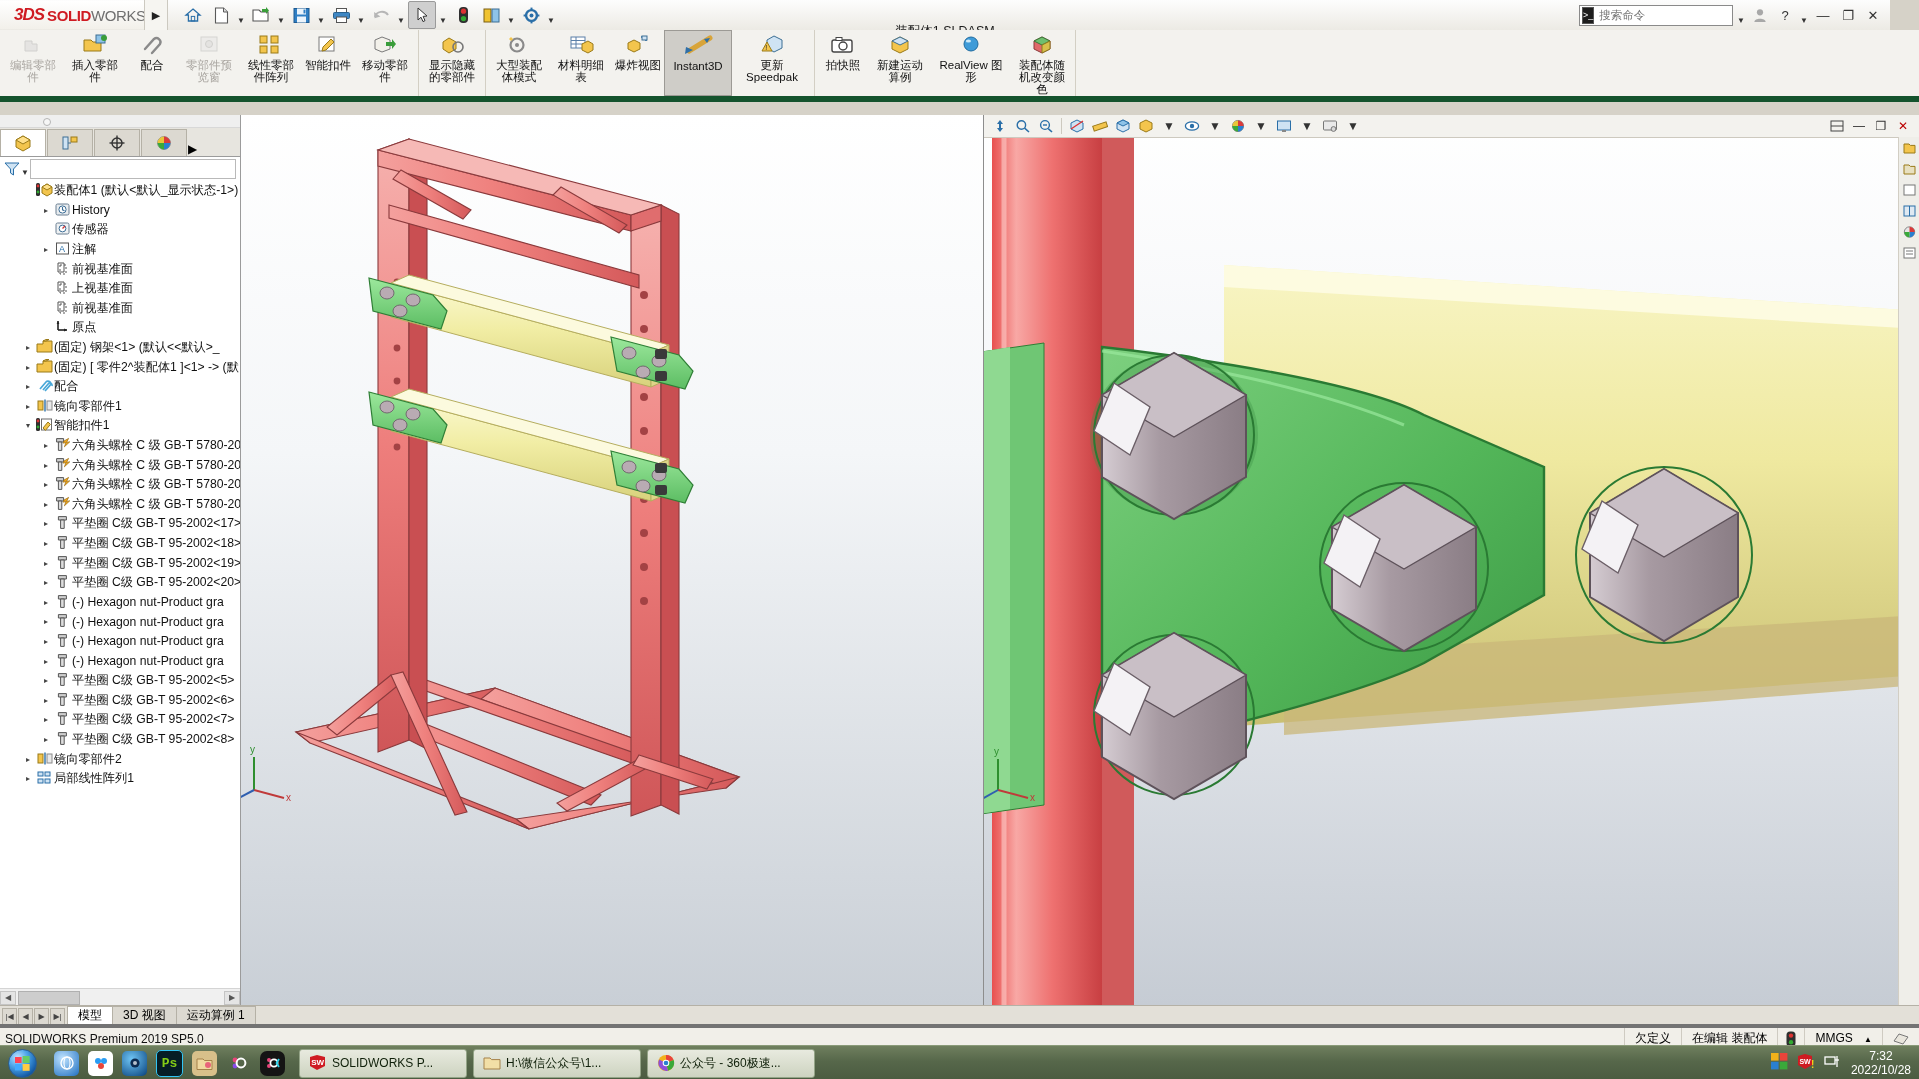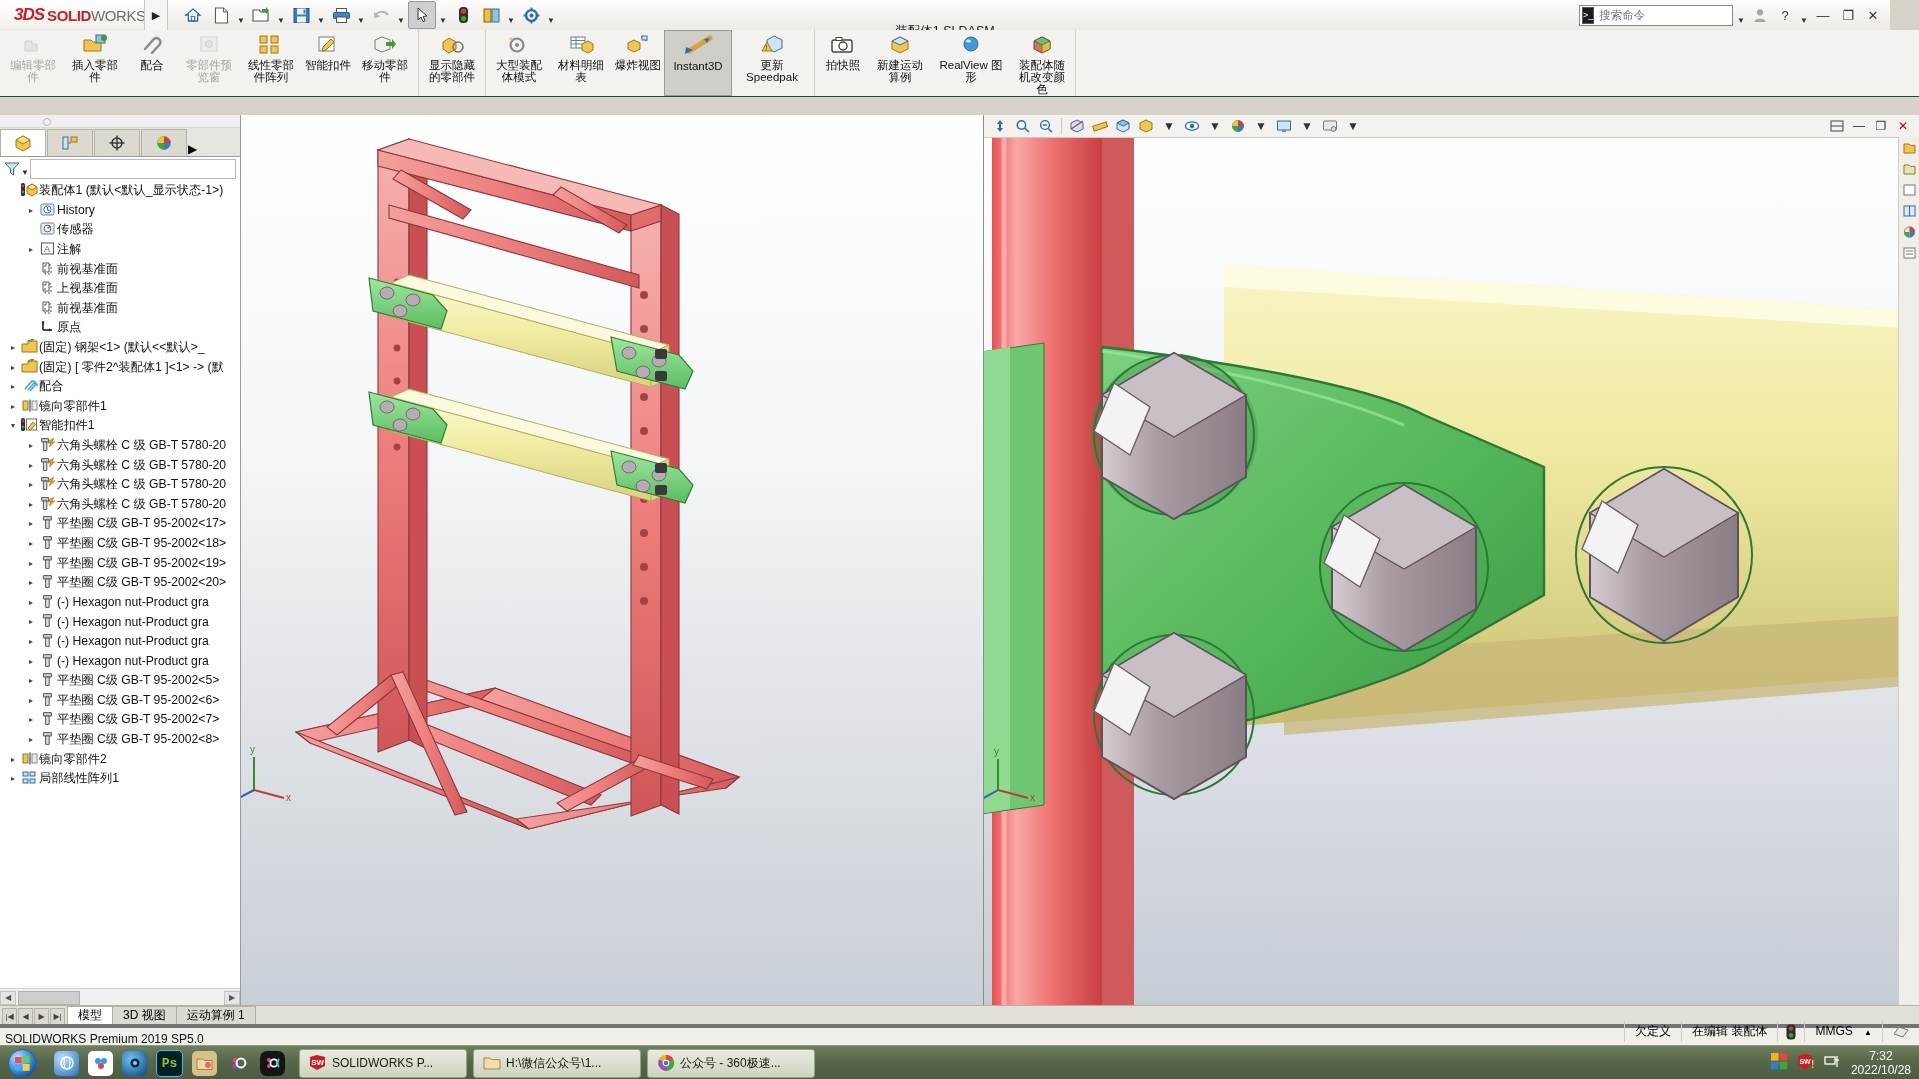--- a/index.html
+++ b/index.html
@@ -37,21 +37,21 @@
   .searchbox{width:148px;height:19px;border:1px solid #8a8a8a;background:#fff;display:flex;align-items:center;
              padding:0 2px;}
   .searchbox .cmdico{width:15px;height:15px;background:#1d1d1d;color:#fff;font-size:9px;
              display:flex;align-items:center;justify-content:center;border:1px solid #555;}
   .searchbox input{border:0;outline:0;flex:1;font-size:11.5px;color:#777;background:transparent;
              font-family:inherit;padding-left:5px;}
   .winbtn{width:22px;height:24px;display:flex;align-items:center;justify-content:center;font-size:13px;color:#333;}
 
   
   .ribbon{position:absolute;left:0;top:30px;width:1919px;height:66px;background:#f3f2ee;
-          border-bottom:1px solid #14532d;display:flex;align-items:stretch;}
+          border-bottom:6px solid #14532d;display:flex;align-items:stretch;}
   .rgroup{display:flex;align-items:stretch;border-right:1px solid #d3cfc4;padding:0 2px;}
   .rbtn{width:auto;min-width:46px;max-width:56px;padding:2px 3px 0;display:flex;flex-direction:column;
         align-items:center;justify-content:flex-start;text-align:center;cursor:default;}
   .rbtn.wide{min-width:60px;max-width:74px;}
   .rbtn.sel{background:#cfcdc8;border:1px solid #9c9a95;}
   .rbtn .ic{height:26px;display:flex;align-items:center;justify-content:center;font-size:19px;line-height:1;}
   .rbtn .lb{font-size:11.5px;line-height:12px;color:#111;margin-top:1px;word-break:break-all;}
   .rbtn.dis .lb{color:#a9a5a0;}
   .rbtn.dis .ic{opacity:.38;}
   .rbtn .lb.lat{font-size:11.5px;word-break:normal;}
@@ -70,21 +70,21 @@
   .lp-scroll .grip{position:absolute;left:43px;top:3px;width:6px;height:6px;border-radius:50%;
              border:1px solid #b4b4b4;background:#f6f6f6;}
   .lp-tabs{height:28px;display:flex;align-items:flex-end;background:#e7e5df;border-bottom:1px solid #9b9b9b;}
   .lp-tab{width:44px;height:26px;display:flex;align-items:center;justify-content:center;
           border:1px solid #b5b1a6;border-bottom:0;background:#dcd9d1;margin-right:1px;font-size:15px;}
   .lp-tab.active{background:#fff;}
   .lp-filter{height:24px;display:flex;align-items:center;border-bottom:1px solid #cfcfcf;padding-left:4px;
              background:#fff;}
   .lp-filter .fbox{flex:1;height:18px;border:1px solid #b9b9b9;background:#fff;margin-right:4px;}
   .tree{position:absolute;left:0;top:64px;right:0;bottom:18px;overflow:hidden;padding-top:2px;background:#fff;}
-  .trow{height:19.6px;display:flex;align-items:center;white-space:nowrap;font-size:12.2px;color:#111;}
+  .trow{height:19.6px;display:flex;align-items:center;white-space:nowrap;font-size:12.2px;color:#111;margin-left:15px;}
   .trow .tw{width:14px;flex:0 0 14px;text-align:center;font-size:8px;color:#444;}
   .trow .ti{width:19px;flex:0 0 19px;text-align:center;font-size:13px;line-height:1;}
   .trow .tx{overflow:hidden;}
   .lp-hscroll{position:absolute;left:0;bottom:0;width:240px;height:16px;background:#f0f0f0;
               border-top:1px solid #d4d4d4;}
   .lp-hscroll .thumb{position:absolute;left:18px;top:2px;width:60px;height:12px;background:#cdcdcd;
               border:1px solid #b0b0b0;}
   .lp-hscroll .ar{position:absolute;top:2px;width:14px;height:12px;font-size:8px;text-align:center;
               line-height:12px;color:#555;background:#e4e4e4;border:1px solid #c4c4c4;}
 
@@ -110,21 +110,21 @@
   .navbtns span{width:13px;height:15px;border:1px solid #b5b1a6;background:#dcd9d1;font-size:8px;
                 display:flex;align-items:center;justify-content:center;color:#444;}
   .btab{height:18px;line-height:17px;padding:0 10px;font-size:12px;background:#dcd9d1;
         border:1px solid #b5b1a6;border-bottom:0;margin-right:-1px;}
   .btab.active{background:#fff;}
 
   
   .statusbar{position:absolute;left:0;top:1024px;width:1919px;height:21px;background:#f1efe9;
              border-top:4px solid #737373;display:flex;align-items:center;font-size:12px;}
   .statusbar .sleft{padding-left:5px;color:#111;}
-  .statusbar .sright{margin-left:auto;display:flex;height:35px;border-radius:8px;}
+  .statusbar .sright{margin-left:auto;display:flex;align-items:center;height:35px;border-radius:8px;}
   .statusbar .cell{padding:0 10px;height:21px;line-height:21px;border-left:1px solid #cfcbc2;}
 
   
   .taskbar{position:absolute;left:0;top:1045px;width:1919px;height:34px;
            background:linear-gradient(#6f7f5e,#56674a 45%,#4b5b40);
            display:flex;align-items:center;border-top:1px solid #8a9a78;}
   .startorb{width:44px;height:32px;display:flex;align-items:center;justify-content:center;}
   .orb{width:27px;height:27px;border-radius:50%;
        background:radial-gradient(circle at 32% 28%,#bfe3ff 0%,#4aa3e8 38%,#10559f 78%,#063163 100%);
        border:1px solid #2a5d92;display:flex;align-items:center;justify-content:center;}

